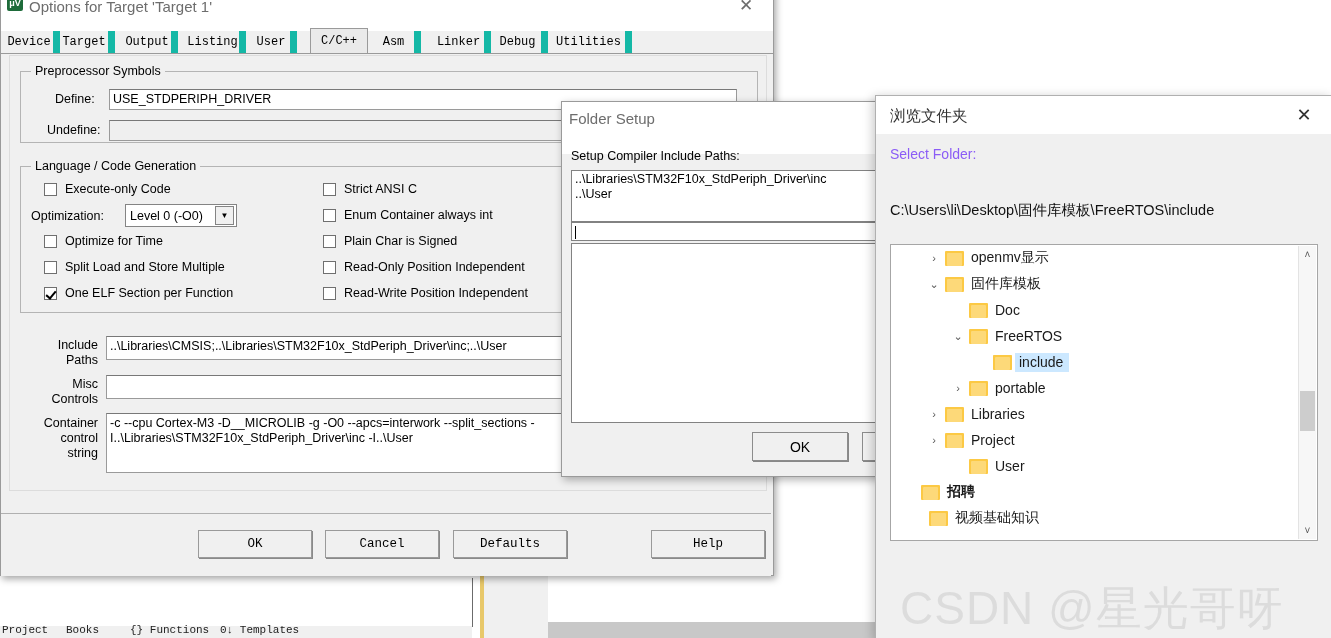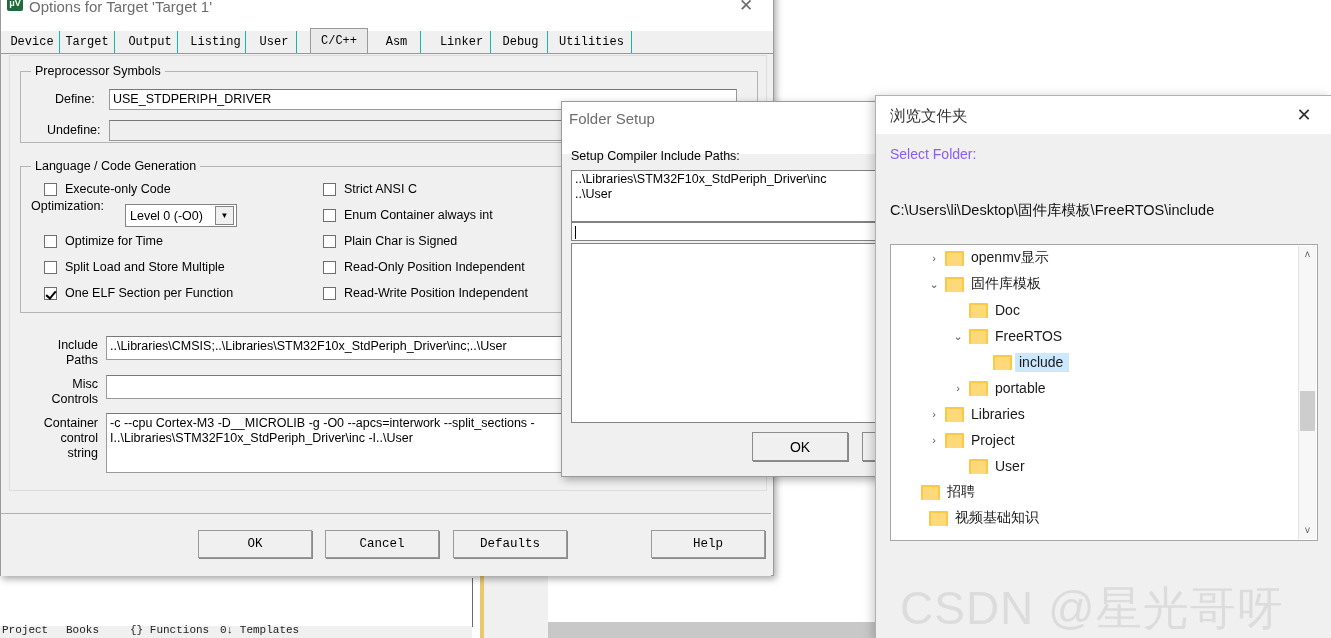--- a/index.html
+++ b/index.html
@@ -31,21 +31,21 @@
   #options-title{position:absolute;left:28px;top:19px;font-size:15px;color:#6d6d6d;font-family:"Liberation Sans",sans-serif;}
   #options-close{position:absolute;right:10px;top:14px;width:34px;height:24px;color:#6d6d6d;font-size:17px;
     display:flex;align-items:center;justify-content:center;cursor:default;}
 
   
   #tabstrip{position:relative;height:22px;margin:0;background:#f0f0f0;}
   .tab{
     position:absolute;top:0;height:22px;box-sizing:border-box;
     font-family:"Liberation Mono","DejaVu Sans Mono",monospace;font-size:12px;
     display:flex;align-items:center;justify-content:center;
-    color:#000;background:#f0f0f0;border-right:1px solid #14b8a6;padding:0 5px;
+    color:#000;background:#f0f0f0;border-right:7px solid #14b8a6;padding:0 5px;
   }
   .tab.active{background:#eaeaea;border:1px solid #9a9a9a;border-bottom:none;top:-3px;height:25px;border-right:1px solid #9a9a9a;}
   #tab-underline{position:absolute;left:0;top:22px;width:772px;height:1px;background:#9a9a9a;}
 
   #options-body{position:absolute;left:8px;top:76px;width:756px;height:434px;background:#f0f0f0;border:1px solid #dcdcdc;}
 
   
   .groupbox{position:absolute;border:1px solid #b4b4b4;}
   .grouplabel{position:absolute;top:-8px;left:10px;background:#f0f0f0;padding:0 4px;font-size:12.5px;color:#000;}
 
@@ -180,21 +180,21 @@
       <span class="lbl" style="left:26px;top:51px;">Undefine:</span>
       <div class="tbox disabled" style="left:88px;top:48px;width:628px;height:21px;"></div>
     </div>
 
     <div class="groupbox" style="left:10px;top:110px;width:736px;height:145px;">
       <span class="grouplabel">Language / Code Generation</span>
 
       <div class="cb" style="left:23px;top:16px;"></div>
       <span class="cbtext" style="left:44px;top:15px;">Execute-only Code</span>
 
-      <span class="lbl" style="left:10px;top:32px;">Optimization:</span>
+      <span class="lbl" style="left:10px;top:42px;">Optimization:</span>
       <div id="opt-combo" style="left:104px;top:37px;width:112px;height:23px;">
         <span id="opt-combo-text">Level 0 (-O0)</span>
         <span id="opt-combo-arrow">▼</span>
       </div>
 
       <div class="cb" style="left:23px;top:68px;"></div>
       <span class="cbtext" style="left:44px;top:67px;">Optimize for Time</span>
 
       <div class="cb" style="left:23px;top:94px;"></div>
       <span class="cbtext" style="left:44px;top:93px;">Split Load and Store Multiple</span>
@@ -309,21 +309,21 @@
     <div class="trow" style="padding-left:36px;">
       <span class="chev">›</span>
       <span class="folder"></span>
       <span class="tlabel">Project</span>
     </div>
     <div class="trow" style="padding-left:60px;">
       <span class="chev"></span>
       <span class="folder"></span>
       <span class="tlabel">User</span>
     </div>
-    <div class="trow" style="padding-left:12px;">
+    <div class="trow" style="padding-left:12px;font-weight:bold;">
       <span class="chev"></span>
       <span class="folder"></span>
       <span class="tlabel">招聘</span>
     </div>
     <div class="trow" style="padding-left:20px;">
       <span class="chev"></span>
       <span class="folder"></span>
       <span class="tlabel">视频基础知识</span>
     </div>
 

